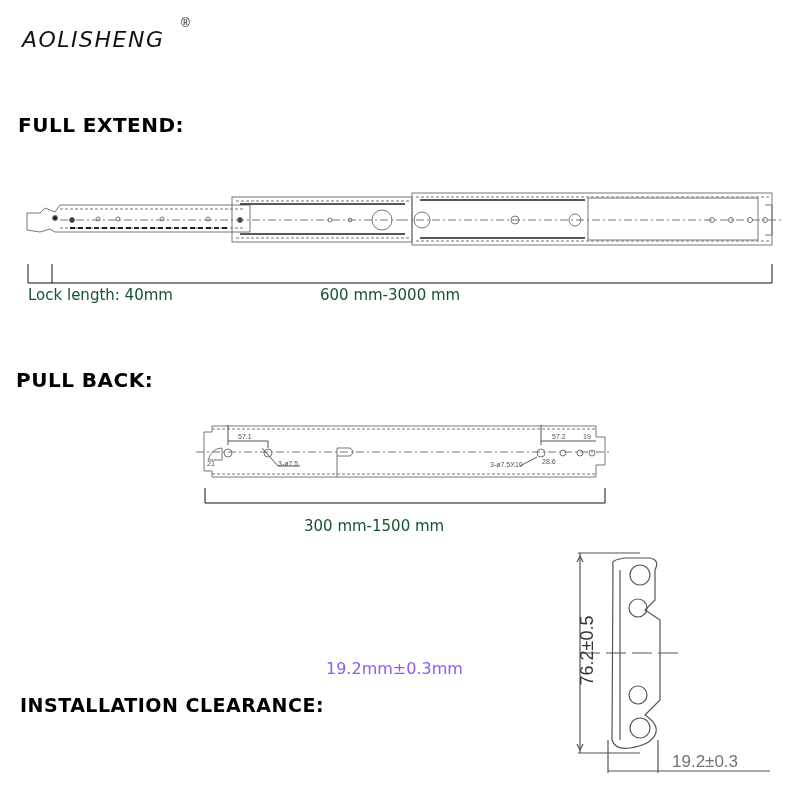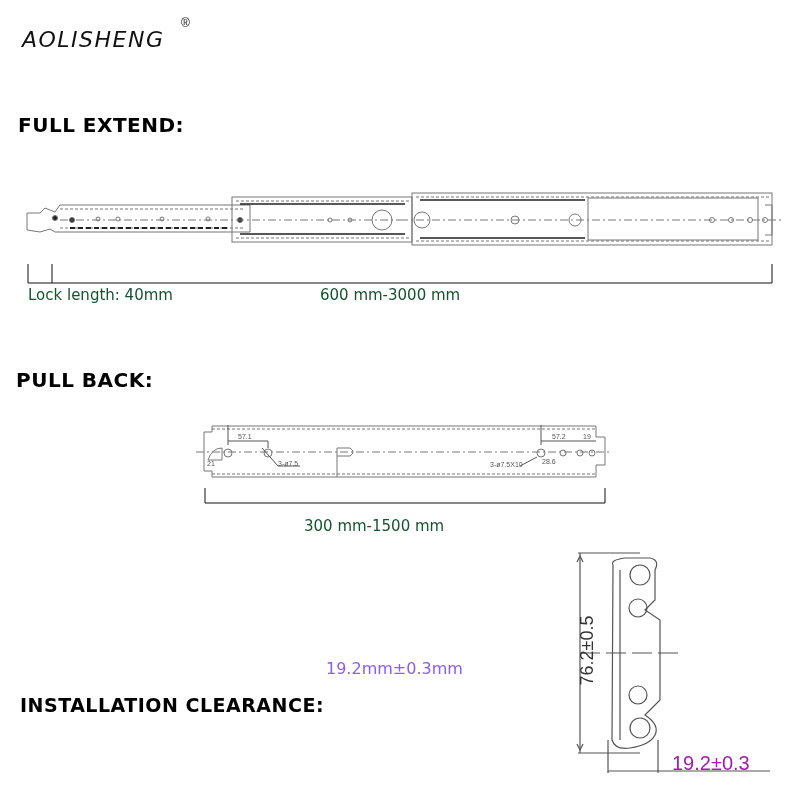--- a/index.html
+++ b/index.html
@@ -117,13 +117,13 @@
 <div class="abs" style="left:583px;top:433px;font-size:7px;color:#555;">19</div>
 <div class="abs" style="left:542px;top:458px;font-size:7px;color:#555;">28.6</div>
 <div class="abs" style="left:490px;top:461px;font-size:7px;color:#555;">3-ø7.5X10</div>
 
 <div class="abs label" style="left:304px;top:508px;margin-top:9px;">300 mm-1500 mm</div>
 
 <div class="abs heading" style="left:20px;top:694px;font-size:19px;">INSTALLATION CLEARANCE:</div>
 <div class="abs clear-val" style="left:326px;top:659px;">19.2mm±0.3mm</div>
 
 <div class="abs" style="left:527px;top:640px;font-size:18px;color:#333;transform:rotate(-90deg);transform-origin:center;width:120px;text-align:center;">76.2±0.5</div>
-<div class="abs" style="left:672px;top:752px;font-size:20px;color:#a21caf;">19.2±0.3</div>
+<div class="abs" style="left:672px;top:752px;font-size:17px;color:#737373;">19.2±0.3</div>
 
 </body></html>

